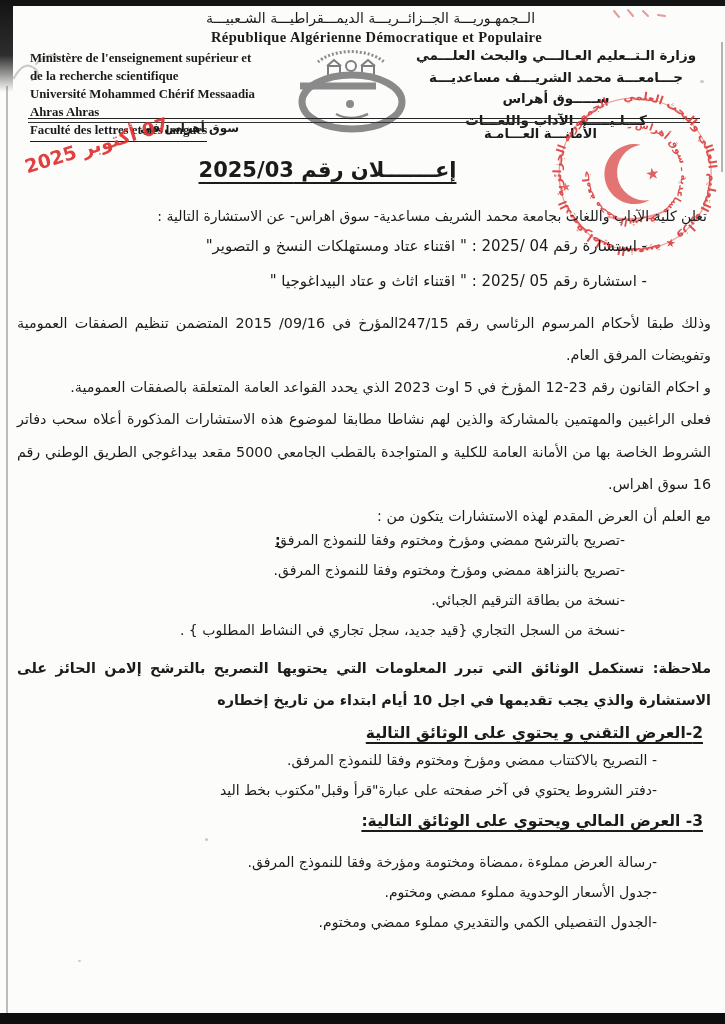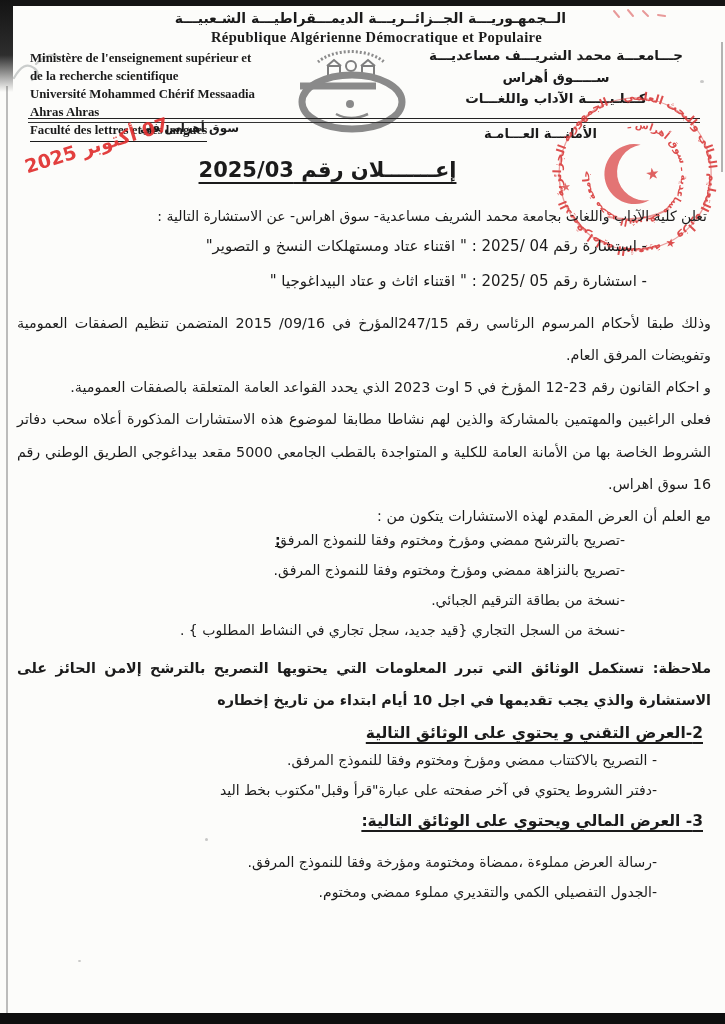--- a/index.html
+++ b/index.html
@@ -10,21 +10,21 @@
   }
   
   .edge-top{position:absolute;top:0;left:0;right:0;height:6px;background:#141414;}
   .edge-bottom{position:absolute;bottom:0;left:0;right:0;height:11px;background:#0e0e0e;}
   .edge-left-wedge{position:absolute;top:0;left:0;width:13px;height:92px;
     background:linear-gradient(to bottom,#131313 0%,#2e2e2e 60%,rgba(60,60,60,0) 100%);}
   .edge-left-line{position:absolute;left:6px;top:86px;bottom:11px;width:2px;background:rgba(70,70,70,.35);}
   .edge-right-line{position:absolute;right:2px;top:42px;height:130px;width:2px;background:rgba(90,90,90,.45);}
   
   .country-ar{position:absolute;top:10px;left:16px;right:0;text-align:center;
-    font-size:14px;font-weight:bold;direction:rtl;}
+    font-size:14px;font-weight:normal;direction:rtl;}
   .country-fr{position:absolute;top:29px;left:0;right:0;text-align:center;
     font-family:"Liberation Serif",serif;font-size:14.5px;font-weight:bold;letter-spacing:.4px;margin-left:28px;}
   .block-left{position:absolute;left:30px;top:50px;width:290px;
     font-family:"Liberation Serif",serif;font-size:12.8px;font-weight:bold;line-height:1.4;}
   .block-left .ul{border-bottom:1.6px solid #1b1b1b;display:inline-block;padding-bottom:1px;}
   .logo-wrap{position:absolute;left:288px;top:44px;}
   .block-right{position:absolute;right:14px;top:46px;width:310px;text-align:center;
     font-size:13.5px;font-weight:bold;direction:rtl;line-height:1.45;}
   .block-right div{margin-bottom:2px;}
   .header-rule{position:absolute;top:118px;left:28px;width:672px;height:3px;
@@ -98,20 +98,21 @@
         <circle cx="63" cy="22" r="5"></circle>
       </g>
       <ellipse cx="64" cy="58" rx="50" ry="27" fill="none" stroke="#8a8a8a" stroke-width="7"></ellipse>
       <line x1="12" y1="42" x2="88" y2="42" stroke="#8a8a8a" stroke-width="7"></line>
       <circle cx="62" cy="60" r="4" fill="#8a8a8a"></circle>
       <path d="M48 70 q15 8 32 0" fill="none" stroke="#8a8a8a" stroke-width="2.5"></path>
     </svg>
   </div>
 
   <div class="block-right">
+    <div>وزارة الـتــعليم العـالـــي والبحث العلـــمي</div>
     <div>جـــامعـــة محمد الشريـــف مساعديـــة</div>
     <div>ســـــوق أهراس</div>
     <div>كـــلـيـــــة الآداب واللغـــات</div>
   </div>
 
   <div class="header-rule"></div>
   <div class="secretariat">الأمانـــة العـــامـة</div>
   <div class="place-date">سوق أهراس في</div>
   <div class="date-stamp">07 أكتوبر 2025</div>
 
@@ -155,20 +156,21 @@
 
     <p class="note">ملاحظة: تستكمل الوثائق التي تبرر المعلومات التي يحتويها التصريح  بالترشح إلامن الحائز على الاستشارة والذي يجب تقديمها في اجل 10 أيام ابتداء من تاريخ إخطاره</p>
 
     <span class="sec-head">2-العرض التقني و يحتوي على الوثائق التالية</span>
     <p class="item-s2">- التصريح بالاكتتاب ممضي ومؤرخ ومختوم وفقا للنموذج المرفق.</p>
     <p class="item-s2">-دفتر الشروط يحتوي في آخر صفحته على عبارة"قرأ وقبل"مكتوب بخط اليد</p>
 
     <span class="sec-head">3- العرض المالي ويحتوي على الوثائق التالية:</span>
     <div class="gap-lg"></div>
     <p class="item-s3">-رسالة العرض مملوءة ،ممضاة ومختومة ومؤرخة وفقا للنموذج المرفق.</p>
+    <p class="item-s3">-جدول الأسعار الوحدوية مملوء ممضي ومختوم.</p>
     <p class="item-s3">-الجدول التفصيلي  الكمي والتقديري مملوء ممضي ومختوم.</p>
   </div>
 
   <div class="speck" style="left:205px;top:838px;width:3px;height:3px;"></div>
   <div class="speck" style="left:78px;top:960px;width:3px;height:2px;"></div>
   <div class="speck" style="left:700px;top:80px;width:4px;height:3px;"></div>
 
 </div>
 
 </body></html>

